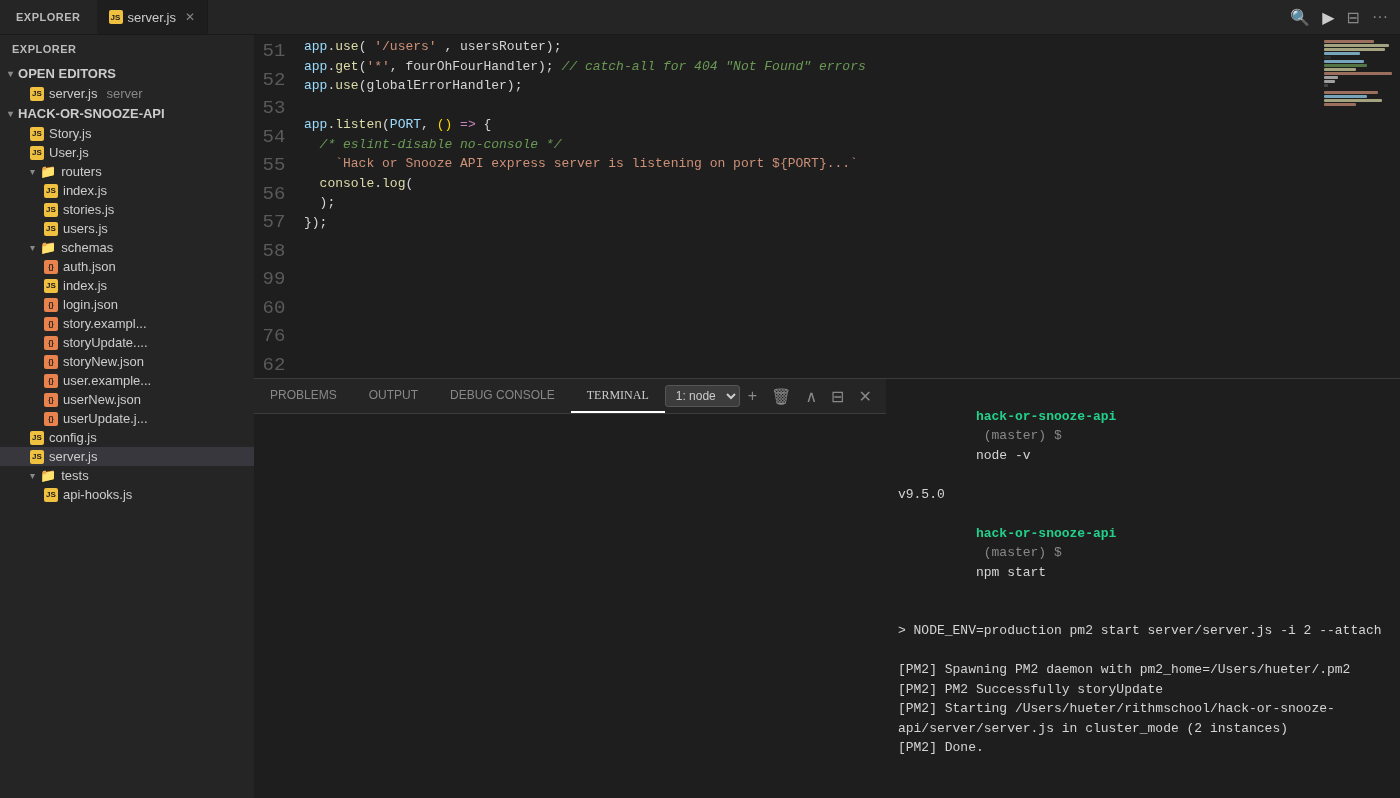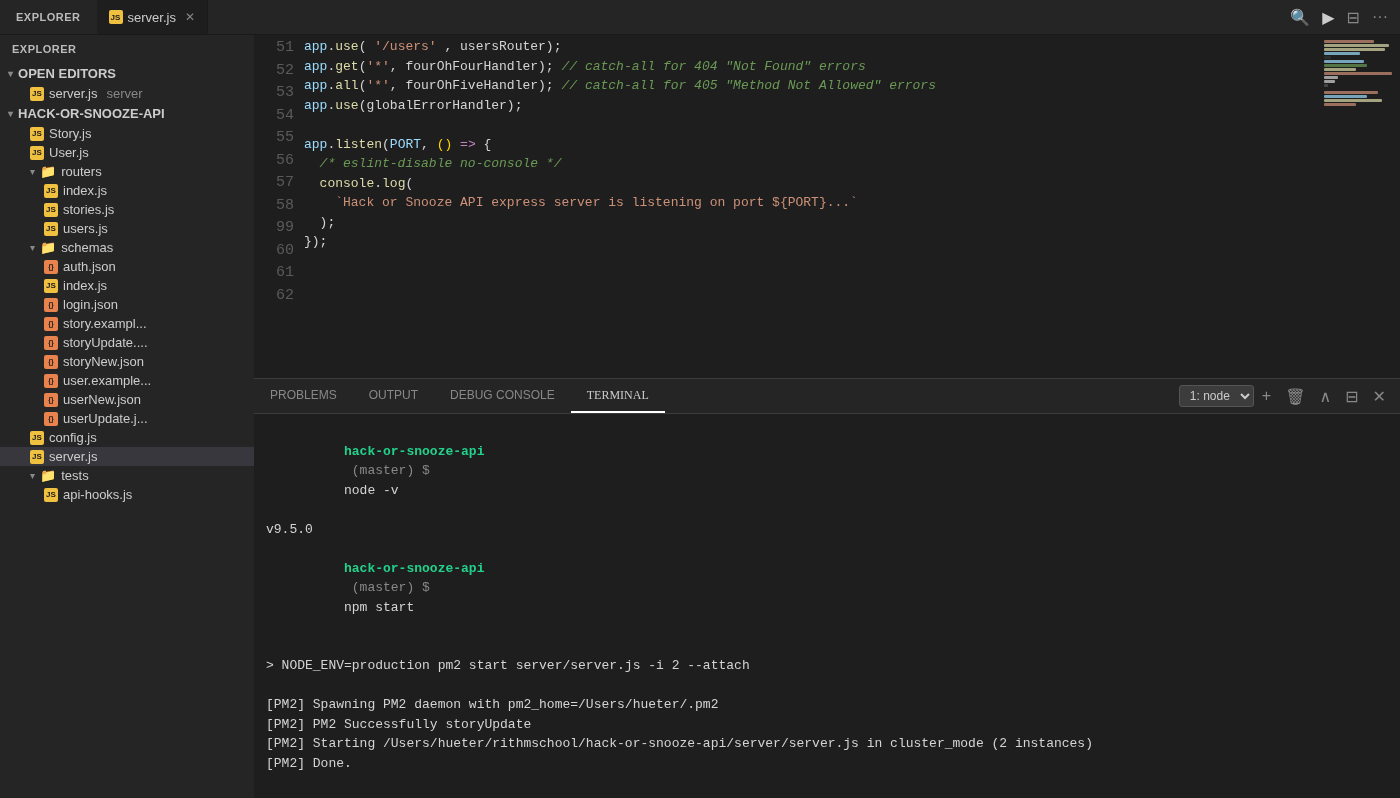--- a/index.html
+++ b/index.html
@@ -126,23 +126,23 @@
       overflow: hidden;
       display: flex;
       position: relative;
       min-height: 0;
     }
     .line-numbers {
       width: 50px;
       background: #1e1e1e;
       color: #5a5a5a;
       font-family: 'Consolas', 'Courier New', monospace;
-      font-size: 15px;
+      font-size: 19px;
       line-height: 1.5;
-      text-align: right;
+      text-align: center;
       padding-right: 10px;
       padding-top: 2px;
       flex-shrink: 0;
       user-select: none;
     }
     .code-lines {
       flex: 1;
       font-family: 'Consolas', 'Courier New', monospace;
       font-size: 13px;
       line-height: 1.5;
@@ -183,21 +183,21 @@
     .kw-port { color: #9cdcfe; }
     .kw-console { color: #dcdcaa; }
     .kw-white { color: #d4d4d4; }
 
     
     .terminal-panel {
       height: 420px;
       background: #1e1e1e;
       border-top: 1px solid #3c3c3c;
       display: flex;
-      flex-direction: column;
+      flex-direction: row;
       flex-shrink: 0;
     }
     .panel-tabs {
       display: flex;
       align-items: center;
       background: #252526;
       border-bottom: 1px solid #3c3c3c;
       height: 35px;
       flex-shrink: 0;
     }
@@ -391,33 +391,32 @@
         <div>51</div>
         <div>52</div>
         <div>53</div>
         <div>54</div>
         <div>55</div>
         <div>56</div>
         <div>57</div>
         <div>58</div>
         <div>99</div>
         <div>60</div>
-        <div>61</div>
+        <div>76</div>
         <div>62</div>
       </div>
       <div class="code-lines">
         <div class="code-line"><span class="kw-app">app</span><span class="kw-white">.</span><span class="kw-method">use</span><span class="kw-white">( </span><span class="kw-string">'/users'</span><span class="kw-white"> , usersRouter);</span></div>
         <div class="code-line"><span class="kw-app">app</span><span class="kw-white">.</span><span class="kw-method">get</span><span class="kw-white">(</span><span class="kw-string">'*'</span><span class="kw-white">, fourOhFourHandler); </span><span class="kw-comment">// catch-all for 404 "Not Found" errors</span></div>
-        <div class="code-line"><span class="kw-app">app</span><span class="kw-white">.</span><span class="kw-method">all</span><span class="kw-white">(</span><span class="kw-string">'*'</span><span class="kw-white">, fourOhFiveHandler); </span><span class="kw-comment">// catch-all for 405 "Method Not Allowed" errors</span></div>
         <div class="code-line"><span class="kw-app">app</span><span class="kw-white">.</span><span class="kw-method">use</span><span class="kw-white">(globalErrorHandler);</span></div>
         <div class="code-line"></div>
         <div class="code-line"><span class="kw-app">app</span><span class="kw-white">.</span><span class="kw-method">listen</span><span class="kw-white">(</span><span class="kw-port">PORT</span><span class="kw-white">, </span><span class="kw-paren">()</span><span class="kw-white"> </span><span class="kw-arrow">=&gt;</span><span class="kw-white"> {</span></div>
         <div class="code-line"><span class="kw-white">  </span><span class="kw-comment">/* eslint-disable no-console */</span></div>
+        <div class="code-line"><span class="kw-white">    </span><span class="kw-template">`Hack or Snooze API express server is listening on port ${PORT}...`</span></div>
         <div class="code-line"><span class="kw-white">  </span><span class="kw-console">console</span><span class="kw-white">.</span><span class="kw-method">log</span><span class="kw-white">(</span></div>
-        <div class="code-line"><span class="kw-white">    </span><span class="kw-template">`Hack or Snooze API express server is listening on port ${PORT}...`</span></div>
         <div class="code-line"><span class="kw-white">  );</span></div>
         <div class="code-line"><span class="kw-white">});</span></div>
         <div class="code-line"></div>
       </div>
 
       <div class="minimap">
         <div class="minimap-content">
           <div class="minimap-line" style="background:#ce9178; width:70%;"></div>
           <div class="minimap-line" style="background:#dcdcaa; width:90%;"></div>
           <div class="minimap-line" style="background:#dcdcaa; width:85%;"></div>

